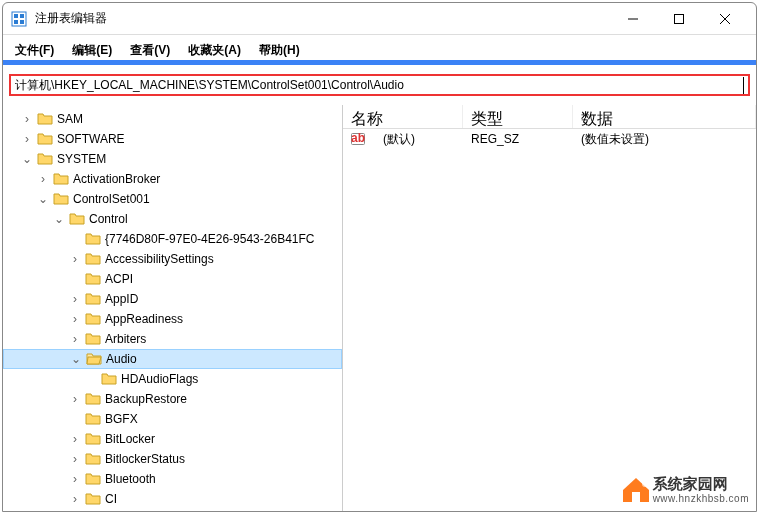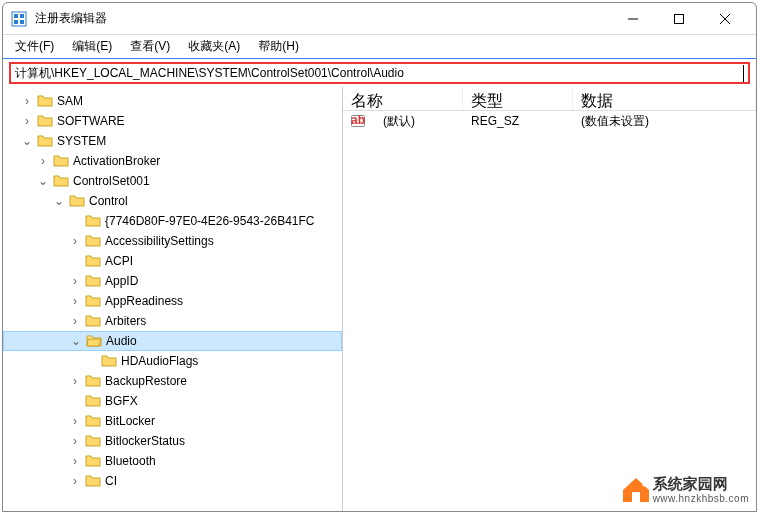--- a/index.html
+++ b/index.html
@@ -1,24 +1,24 @@
 <!DOCTYPE html>
 <html><head>
 <meta charset="utf-8">
 <style>
 * { margin: 0; padding: 0; box-sizing: border-box; font-family: "Microsoft YaHei", "Segoe UI", sans-serif; font-size: 12px; }
 body { background: #fff; width: 759px; height: 514px; overflow: hidden; position: relative; }
-.window { width: 755px; height: 510px; border: 1px solid #888; border-radius: 6px 6px 0 0; background: #fff; margin: 2px; display: flex; flex-direction: column; }
+.window { width: 755px; height: 510px; border: 1px solid #888; border-radius: 6px 6px 0 0; background: #fff; margin: 2px; display: flex; flex-direction: column; gap: 6px; }
 .titlebar { height: 32px; display: flex; align-items: center; padding: 0 8px; border-bottom: 1px solid #ddd; }
 .titlebar-icon { width: 16px; height: 16px; margin-right: 8px; display: flex; align-items: center; justify-content: center; }
 .titlebar-icon svg { width: 16px; height: 16px; }
 .titlebar-title { flex: 1; font-size: 12px; }
 .win-controls { display: flex; gap: 0; }
 .win-btn { width: 46px; height: 32px; display: flex; align-items: center; justify-content: center; cursor: pointer; }
-.menubar { height: 24px; display: flex; align-items: center; padding: 0 4px; border-bottom: 1px solid #3b82f6; gap: 2px; }
+.menubar { height: 24px; display: flex; align-items: center; padding: 0 4px; border-bottom: 5px solid #3b82f6; gap: 2px; font-weight: bold; }
 .menu-item { padding: 3px 8px; cursor: pointer; }
 .addressbar { height: 22px; border: 2px solid #e33; margin: 3px 6px; display: flex; align-items: center; padding: 0 4px; }
 .addressbar-text { flex: 1; font-size: 12px; border-right: 1px solid #000; padding-right: 1px; }
 .content { flex: 1; display: flex; overflow: hidden; }
 .tree-pane { width: 340px; border-right: 1px solid #ccc; overflow-y: auto; overflow-x: hidden; padding-top: 4px; position: relative; }
 .tree-node { display: flex; align-items: center; height: 20px; padding-left: 4px; white-space: nowrap; cursor: pointer; }
 .tree-node.selected { background: #cce8ff; border: 1px solid #99d1ff; }
 .expander { width: 16px; height: 16px; display: flex; align-items: center; justify-content: center; cursor: pointer; color: #666; }
 .expander-blank { width: 16px; }
 .folder-icon { width: 16px; height: 16px; margin: 0 4px 0 2px; display: inline-flex; }

